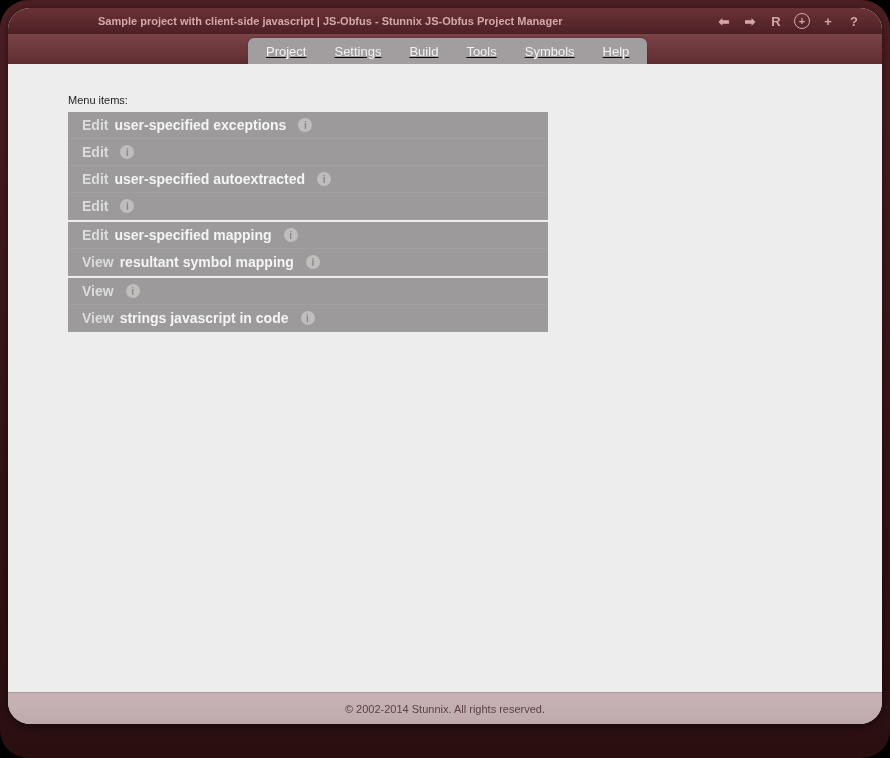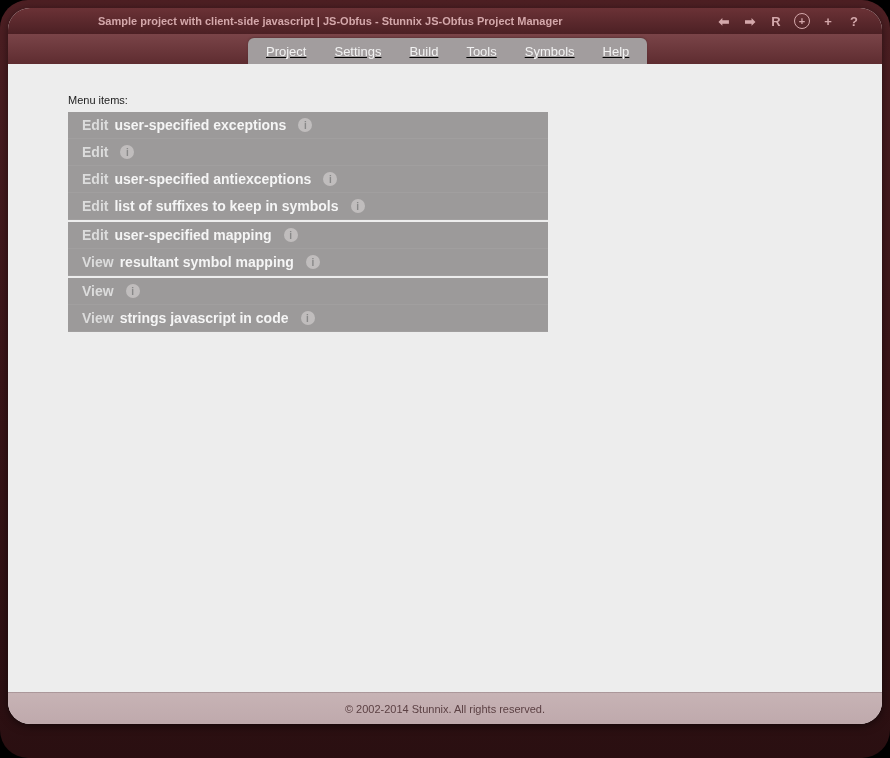--- a/index.html
+++ b/index.html
@@ -186,26 +186,25 @@
           <span class="prefix">Edit</span>
           <span class="label">user-specified exceptions</span>
           <span class="info-icon">i</span>
         </div>
         <div class="item-row">
           <span class="prefix">Edit</span>
           <span class="info-icon">i</span>
         </div>
         <div class="item-row">
           <span class="prefix">Edit</span>
-          <span class="label">user-specified antiexceptions</span>
-          <span class="info-icon">i</span>
-        </div>
-        <div class="item-row">
-          <span class="prefix">Edit</span>
-          <span class="label">list of suffixes to keep in symbols</span>
+          <span class="label">user-specified autoextracted</span>
+          <span class="info-icon">i</span>
+        </div>
+        <div class="item-row">
+          <span class="prefix">Edit</span>
           <span class="info-icon">i</span>
         </div>
       </div>
 
       <div class="item-group">
         <div class="item-row">
           <span class="prefix">Edit</span>
           <span class="label">user-specified mapping</span>
           <span class="info-icon">i</span>
         </div>

